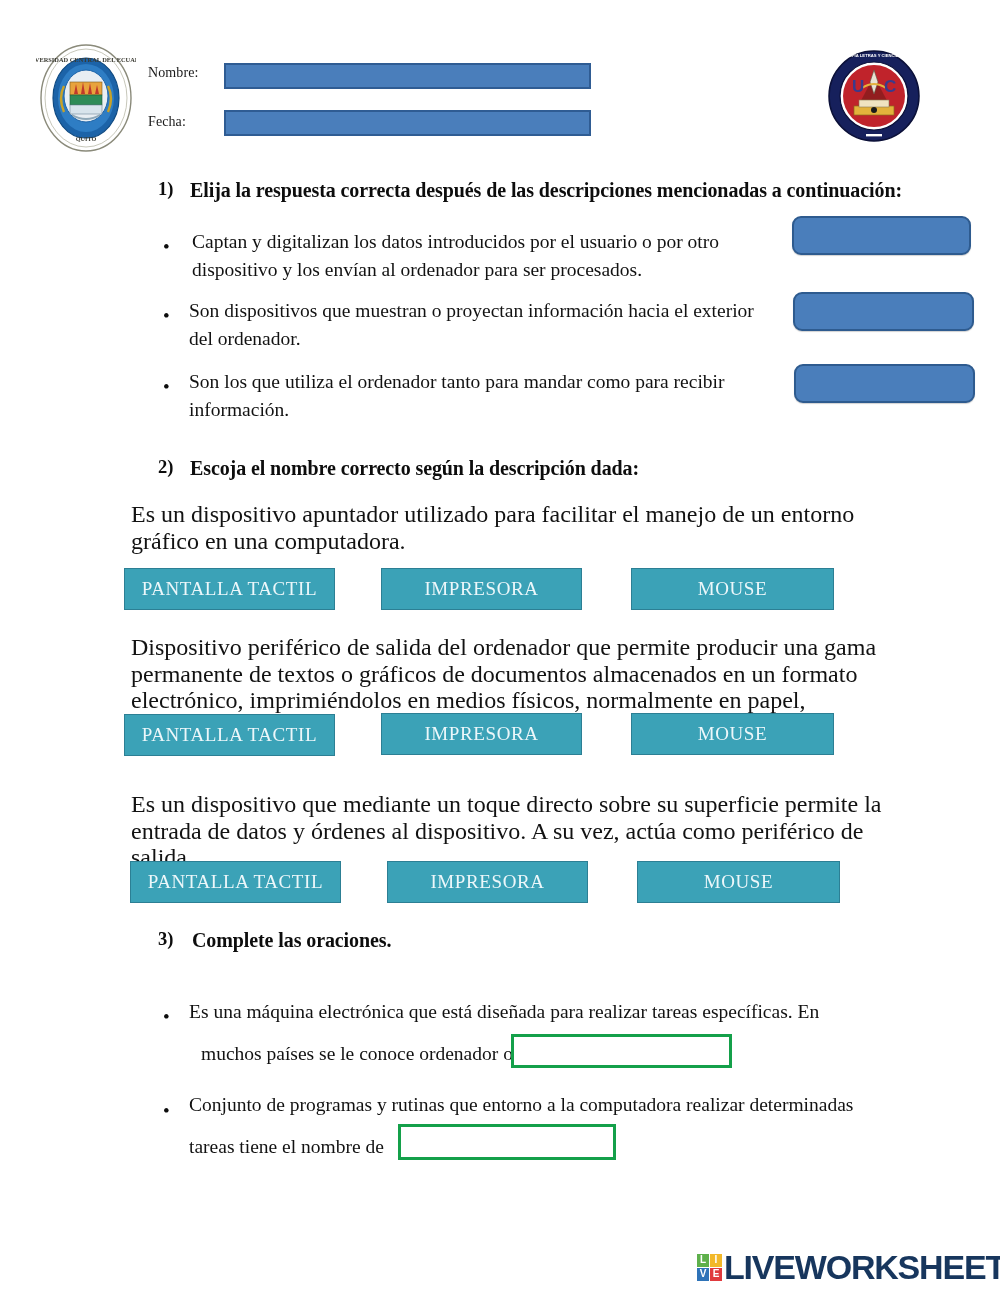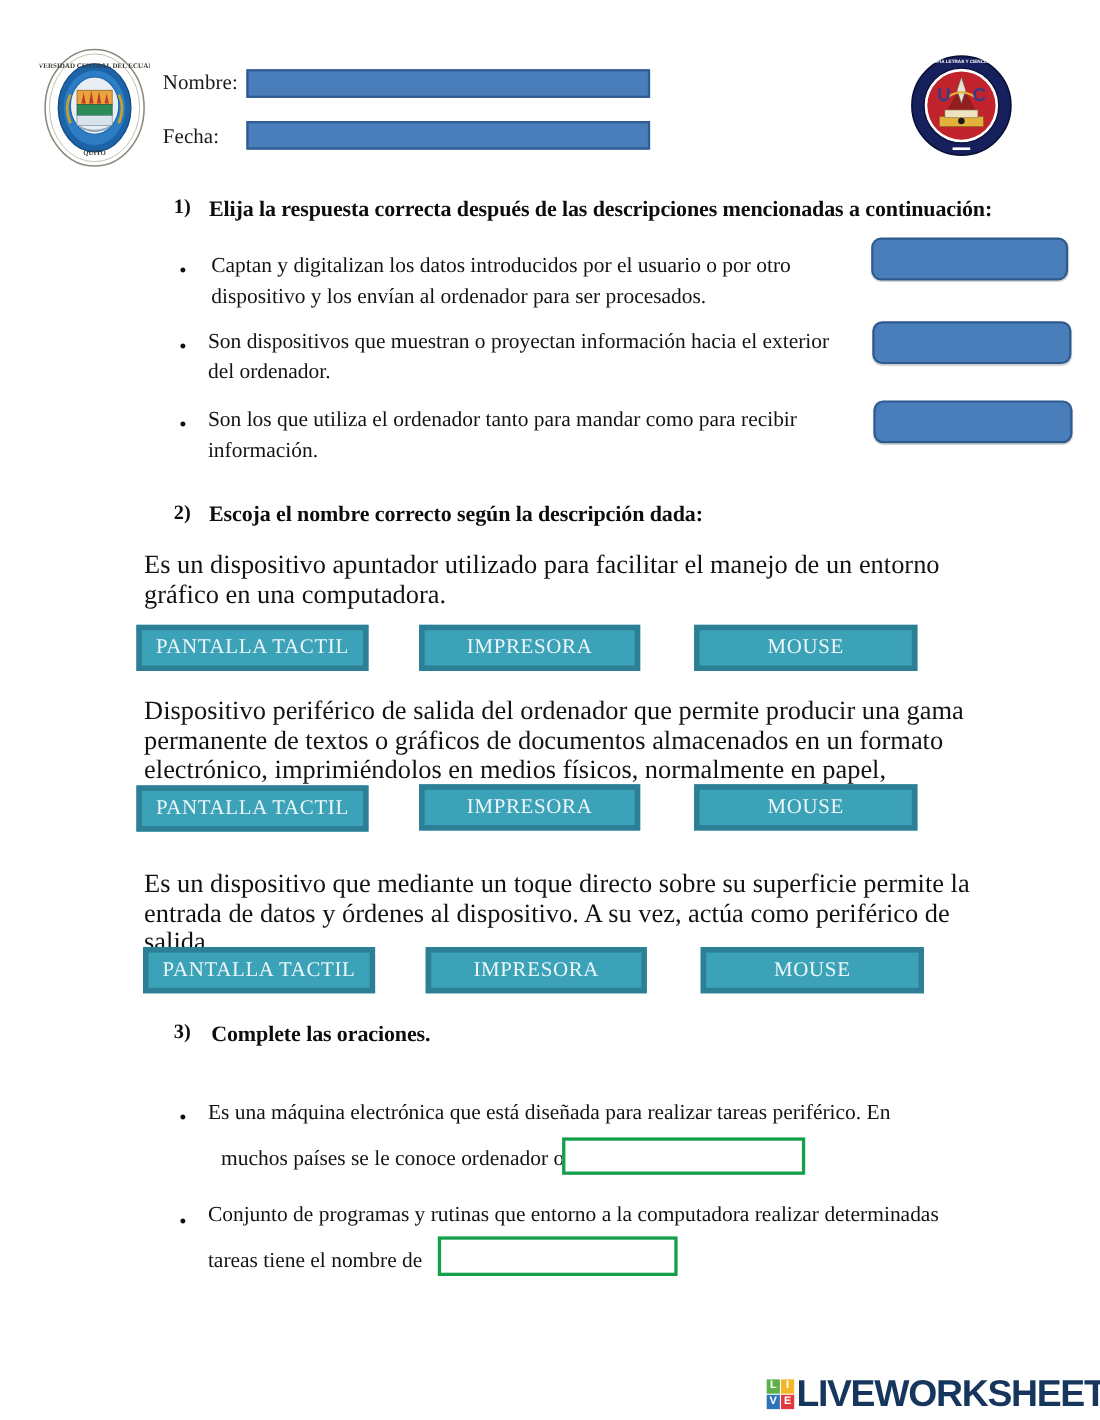--- a/index.html
+++ b/index.html
@@ -29,21 +29,21 @@
   }
   .logo-right {
     position: absolute;
     left: 826px;
     top: 48px;
     width: 96px;
     height: 96px;
   }
   .field-label {
     position: absolute;
-    font-size: 19px;
+    font-size: 14px;
     color: #1a1a1a;
     letter-spacing: .1px;
   }
   .field-box {
     position: absolute;
     background: #4A7EBB;
     border: 2px solid #2F5C93;
     box-sizing: border-box;
   }
 
@@ -89,21 +89,21 @@
     position: absolute;
     font-size: 24px;
     line-height: 26.5px;
     color: #121212;
   }
 
   
   .opt-btn {
     position: absolute;
     background: #3BA2B7;
-    border: 5px solid #b91c1c;
+    border: 1px solid #b91c1c;
     box-sizing: border-box;
     color: #ecf7fa;
     font-size: 19px;
     letter-spacing: .6px;
     display: flex;
     align-items: center;
     justify-content: center;
     font-family: "Liberation Serif", serif;
   }
 
@@ -228,21 +228,21 @@
 
   <div class="para" style="left:131px; top:791px; width:770px;">Es un dispositivo que mediante un toque directo sobre su superficie permite la entrada de datos y órdenes al dispositivo. A su vez, actúa como periférico de salida.</div>
   <div class="opt-btn" style="left: 130px; top: 861px; width: 211px; height: 42px; background: rgb(59, 162, 183); border-color: rgb(44, 127, 148);">PANTALLA TACTIL</div>
   <div class="opt-btn" style="left: 387px; top: 861px; width: 201px; height: 42px; background: rgb(59, 162, 183); border-color: rgb(44, 127, 148);">IMPRESORA</div>
   <div class="opt-btn" style="left: 637px; top: 861px; width: 203px; height: 42px; background: rgb(59, 162, 183); border-color: rgb(44, 127, 148);">MOUSE</div>
 
   <span class="q-num" style="left:158px; top:929px;">3)</span>
   <span class="q-head" style="left:192px; top:929px;">Complete las oraciones.</span>
 
   <span class="bullet-dot" style="left:163px; top:1007px;">•</span>
-  <div class="bullet-text" style="left:189px; top:998px; width:660px;">Es una máquina electrónica que está diseñada para realizar tareas periférico. En</div>
+  <div class="bullet-text" style="left:189px; top:998px; width:660px;">Es una máquina electrónica que está diseñada para realizar tareas específicas. En</div>
   <div class="bullet-text" style="left:189px; top:1040px; width:330px;margin-left:12px;">muchos países se le conoce ordenador o</div>
   <div class="green-box" style="left: 511px; top: 1034px; width: 221px; height: 34px; border-color: rgb(20, 160, 74);"></div>
 
   <span class="bullet-dot" style="left:163px; top:1101px;">•</span>
   <div class="bullet-text" style="left:189px; top:1091px; width:700px;">Conjunto de programas y rutinas que entorno a la computadora realizar determinadas</div>
   <div class="bullet-text" style="left:189px; top:1133px; width:230px;">tareas tiene el nombre de</div>
   <div class="green-box" style="left: 398px; top: 1124px; width: 218px; height: 36px; border-color: rgb(20, 160, 74);"></div>
 
   <div class="lw-logo">
     <div class="lw-grid">

